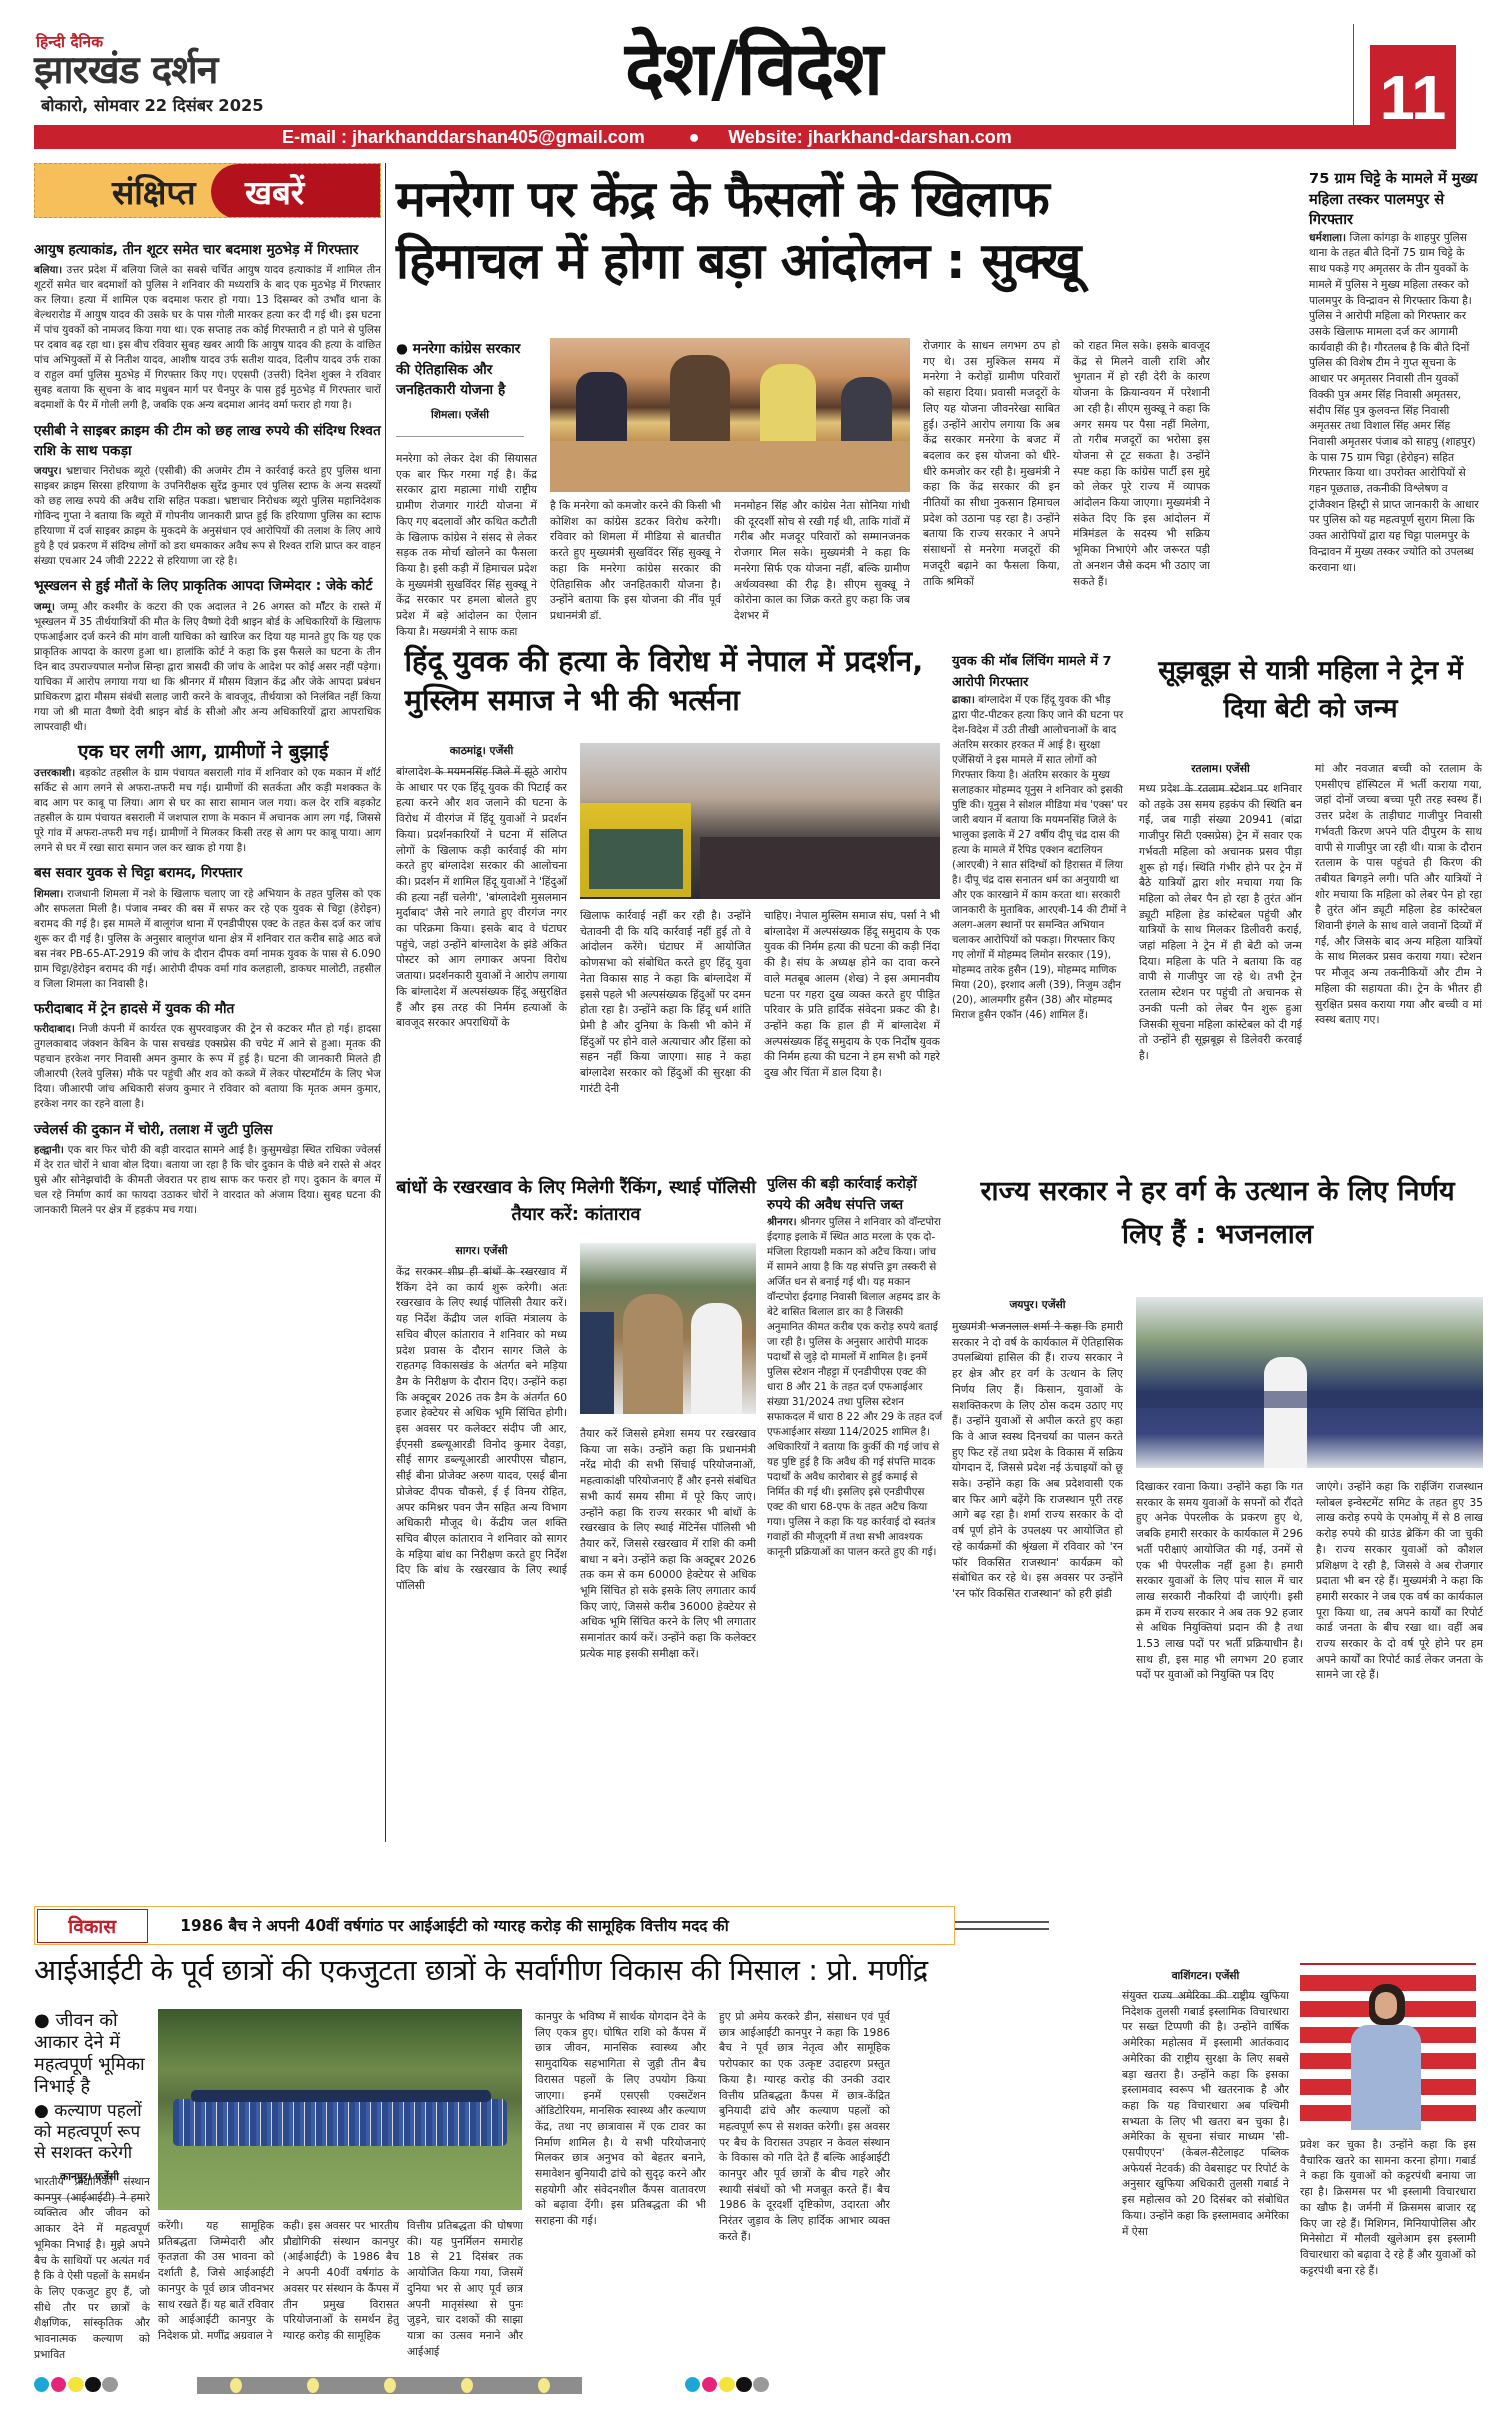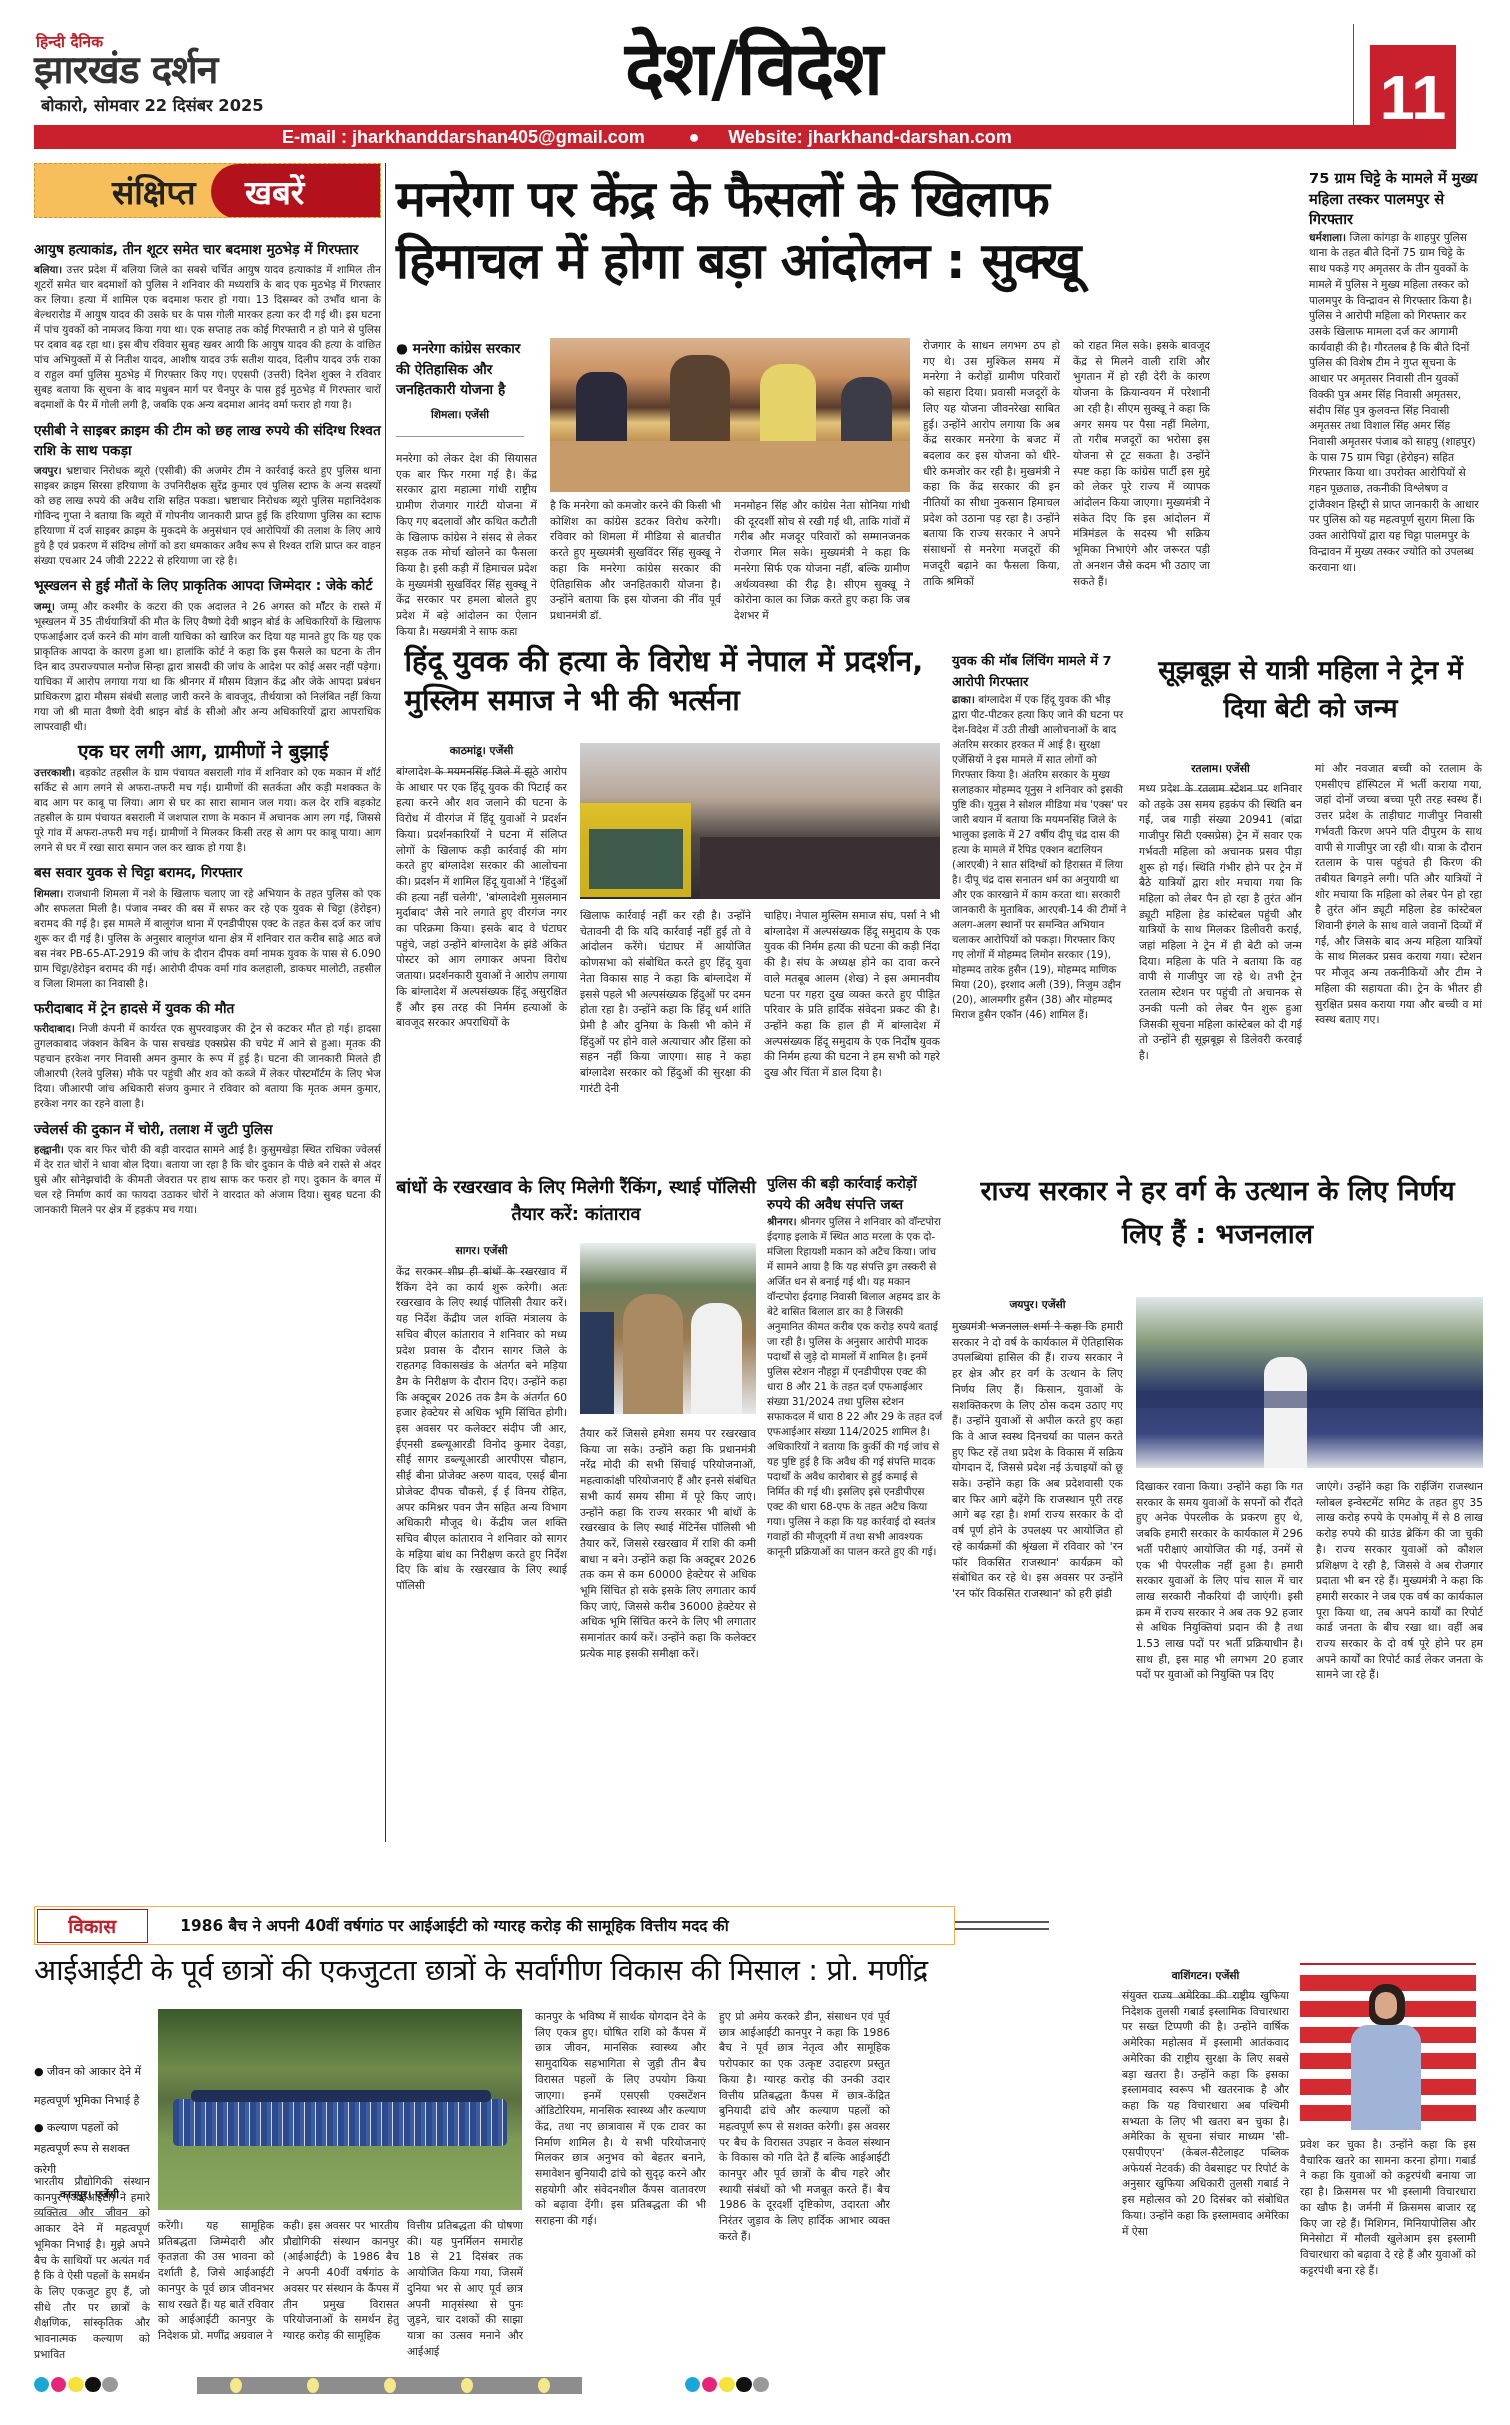--- a/index.html
+++ b/index.html
@@ -176,22 +176,22 @@
 
 <div class="abs" style="left:34px;top:1906px;width:921px;height:39px;border:1.7px solid #f1b04a;display:flex;align-items:center;background:#fff;gap:24px;">
   <div style="width:111px;height:34px;border:1.7px solid #b3121c;color:#c0202a;font-size:19px;font-weight:800;display:flex;align-items:center;justify-content:center;margin-left:1.7px;">विकास</div>
   <div style="font-size:15.4px;font-weight:800;margin-left:8.6px;white-space:nowrap;">1986 बैच ने अपनी 40वीं वर्षगांठ पर आईआईटी को ग्यारह करोड़ की सामूहिक वित्तीय मदद की</div>
 </div>
 <div class="abs" style="left:955px;top:1921px;width:94px;height:8.6px;border-top:2.6px double #555;border-bottom:2.6px double #555;"></div>
 
 <div class="abs" style="left:34px;top:1951px;width:1019px;font-size:29px;line-height:39px;font-weight:500;letter-spacing:-0.4px;white-space:nowrap;overflow:hidden;">आईआईटी के पूर्व छात्रों की एकजुटता छात्रों के सर्वांगीण विकास की मिसाल : प्रो. मणींद्र</div>
 
 <div class="abs" style="left:34px;top:2009px;width:111px;">
-  <div class="bullet" style="font-size:11px;line-height:29px;font-weight:500;margin-bottom:3.4px;margin-top:48px;">जीवन को आकार देने में महत्वपूर्ण भूमिका निभाई है</div>
-  <div class="bullet" style="font-size:11px;line-height:20.6px;font-weight:500;">कल्याण पहलों को महत्वपूर्ण रूप से सशक्त करेगी</div>
+  <div class="bullet" style="font-size:18px;line-height:22px;font-weight:500;margin-bottom:3.4px;">जीवन को आकार देने में महत्वपूर्ण भूमिका निभाई है</div>
+  <div class="bullet" style="font-size:17px;line-height:20.6px;font-weight:500;">कल्याण पहलों को महत्वपूर्ण रूप से सशक्त करेगी</div>
   <div class="dateline" style="width:100%;margin-top:6.9px;">कानपुर। एजेंसी</div>
 </div>
 <div class="abs body-text" style="left:34px;top:2174px;width:116px;height:184px;overflow:hidden;">भारतीय प्रौद्योगिकी संस्थान कानपुर (आईआईटी) ने हमारे व्यक्तित्व और जीवन को आकार देने में महत्वपूर्ण भूमिका निभाई है। मुझे अपने बैच के साथियों पर अत्यंत गर्व है कि वे ऐसी पहलों के समर्थन के लिए एकजुट हुए हैं, जो सीधे तौर पर छात्रों के शैक्षणिक, सांस्कृतिक और भावनात्मक कल्याण को प्रभावित</div>
 
 <div class="photo" style="left:158px;top:2009px;width:364px;height:201px;background:linear-gradient(180deg,#3a5a2c 0%,#6f8a4a 30%,#5a7040 45%,#7c9a55 65%,#8aa860 100%);">
   <div style="position:absolute;left:15.4px;top:90px;width:334px;height:47px;background:repeating-linear-gradient(90deg,#2d4a8c 0 6px,#3b5da8 6px 10.3px,#d8d8d8 10.3px 11px);border-radius:5.1px;"></div>
   <div style="position:absolute;left:33px;top:81px;width:300px;height:12px;background:#1f2f55;border-radius:5.1px;"></div>
 </div>
 <div class="abs body-text" style="left:158px;top:2218px;width:116px;height:140px;overflow:hidden;">करेंगी। यह सामूहिक प्रतिबद्धता जिम्मेदारी और कृतज्ञता की उस भावना को दर्शाती है, जिसे आईआईटी कानपुर के पूर्व छात्र जीवनभर साथ रखते हैं। यह बातें रविवार को आईआईटी कानपुर के निदेशक प्रो. मणींद्र अग्रवाल ने</div>
 <div class="abs body-text" style="left:283px;top:2218px;width:116px;height:140px;overflow:hidden;">कही। इस अवसर पर भारतीय प्रौद्योगिकी संस्थान कानपुर (आईआईटी) के 1986 बैच ने अपनी 40वीं वर्षगांठ के अवसर पर संस्थान के कैंपस में तीन प्रमुख विरासत परियोजनाओं के समर्थन हेतु ग्यारह करोड़ की सामूहिक</div>

